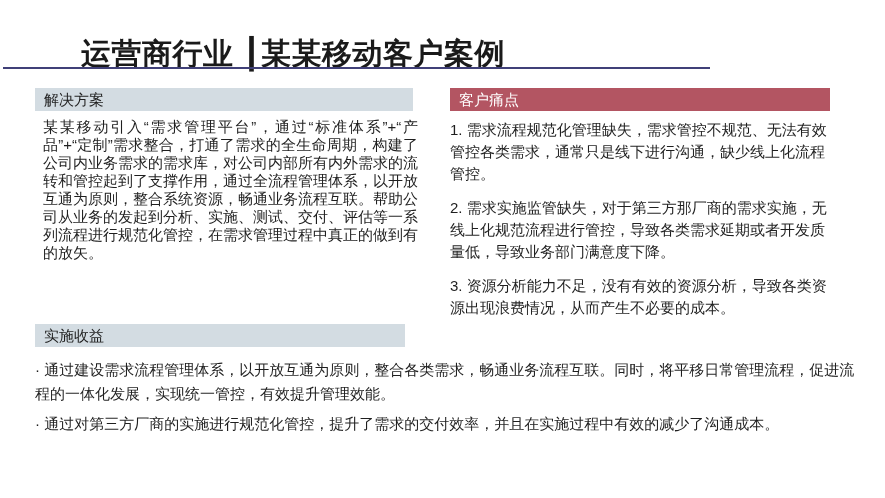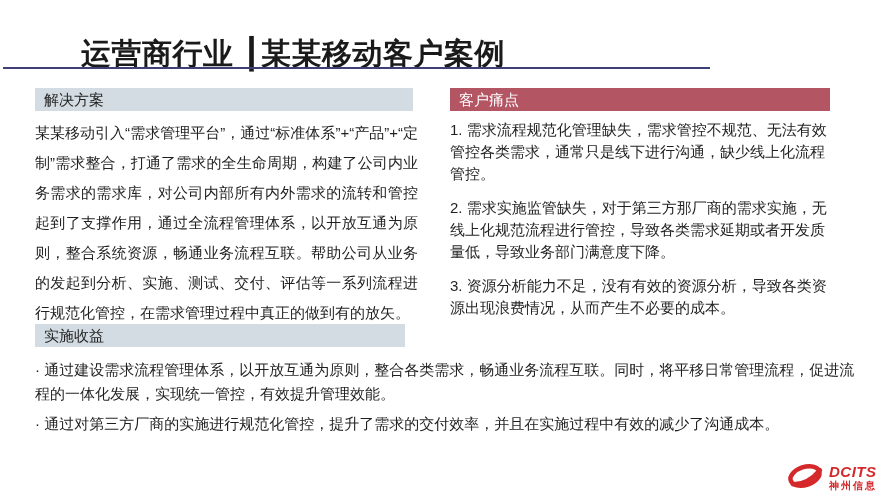--- a/index.html
+++ b/index.html
@@ -55,23 +55,23 @@
   }
   .col-right {
     position: absolute;
     left: 450px;
     top: 88px;
     width: 378px;
   }
   .col-left .section-bar { width: 378px; }
   .col-right .section-bar { width: 380px; }
   .body-text {
-    margin: 7px 0 0 0;
+    margin: 7px 0 0 8px;
     font-size: 15px;
-    line-height: 30px;
+    line-height: 18px;
     color: #1f1f1f;
     text-align: justify;
   }
   .pain-item {
     margin: 0 0 12px 0;
     font-size: 15px;
     line-height: 22px;
     color: #1f1f1f;
   }
   .col-right .pain-item:first-of-type { margin-top: 8px; }
@@ -148,26 +148,14 @@
   </div>
 
   <div class="benefits">
     <div class="section-bar">
       <span>实施收益</span>
     </div>
     <p class="benefit-item">· 通过建设需求流程管理体系，以开放互通为原则，整合各类需求，畅通业务流程互联。同时，将平移日常管理流程，促进流程的一体化发展，实现统一管控，有效提升管理效能。</p>
     <p class="benefit-item">· 通过对第三方厂商的实施进行规范化管控，提升了需求的交付效率，并且在实施过程中有效的减少了沟通成本。</p>
   </div>
 
-  <div class="logo">
-    <svg class="logo-mark" viewBox="0 0 40 30" xmlns="http://www.w3.org/2000/svg">
-      <g transform="rotate(-18 20 15)">
-        <ellipse cx="20" cy="15" rx="15" ry="9" fill="none" stroke="#d5282a" stroke-width="4.5"></ellipse>
-        <path d="M 6 19 Q 20 24 36 14" fill="none" stroke="#d5282a" stroke-width="4.5" stroke-linecap="round"></path>
-      </g>
-    </svg>
-    <div class="logo-text-stack">
-      <span class="logo-brand">DCITS</span>
-      <span class="logo-company">神州信息</span>
-    </div>
-  </div>
 
 </div>
 
 </body></html>

